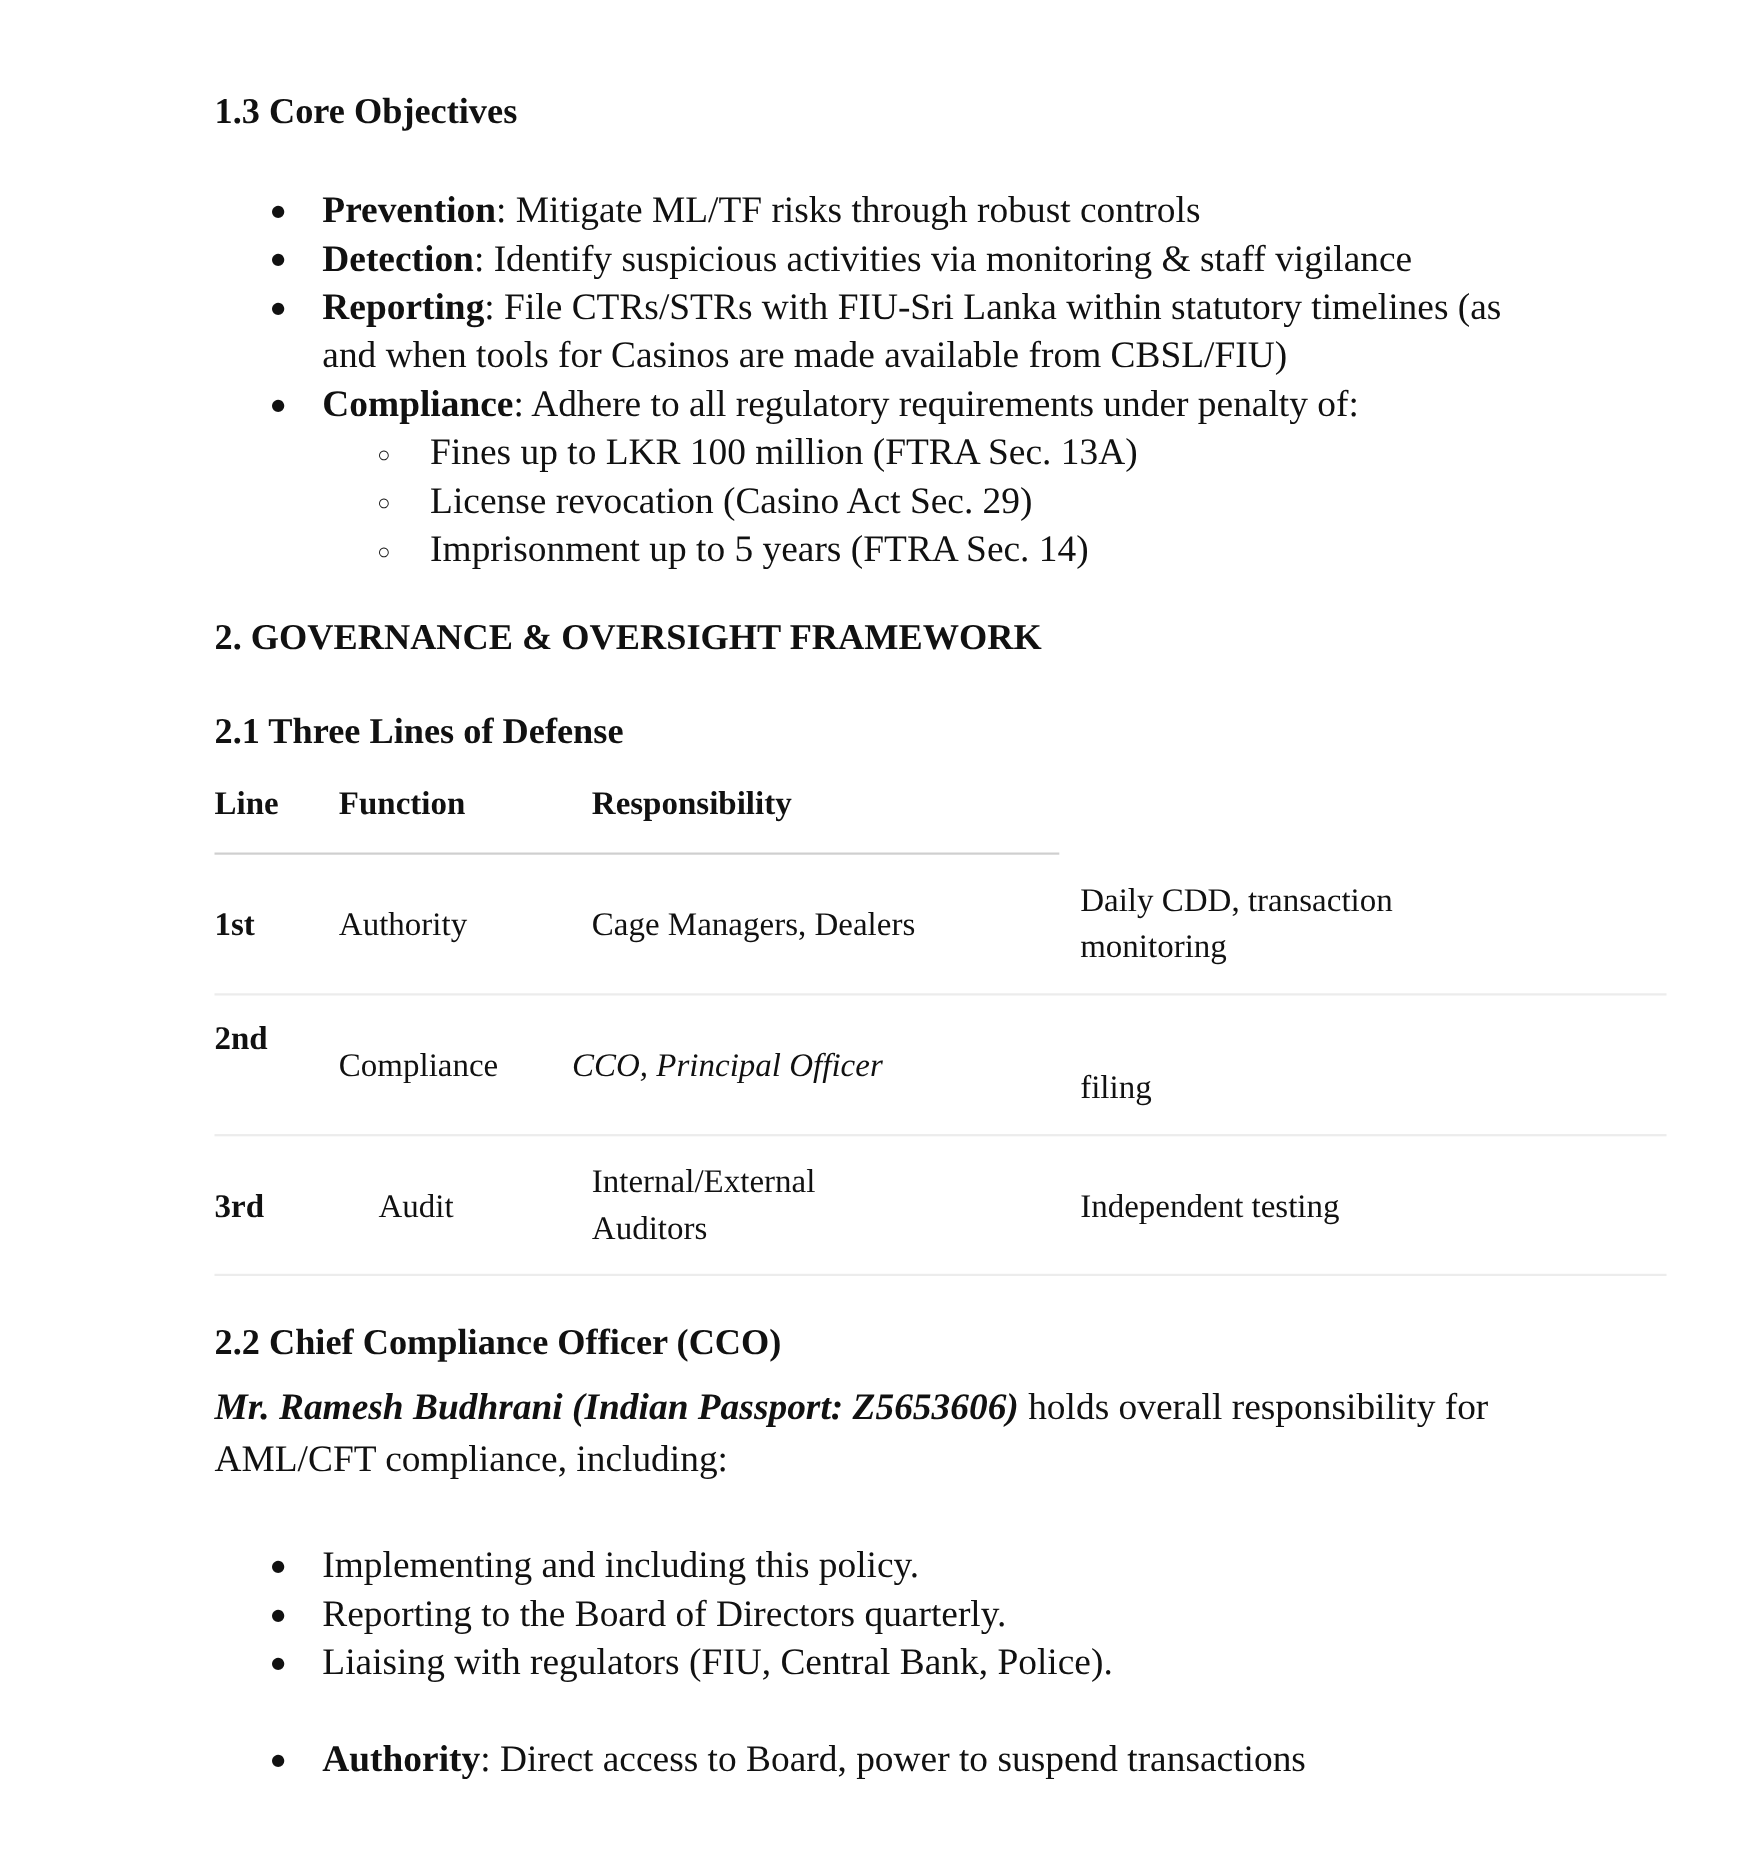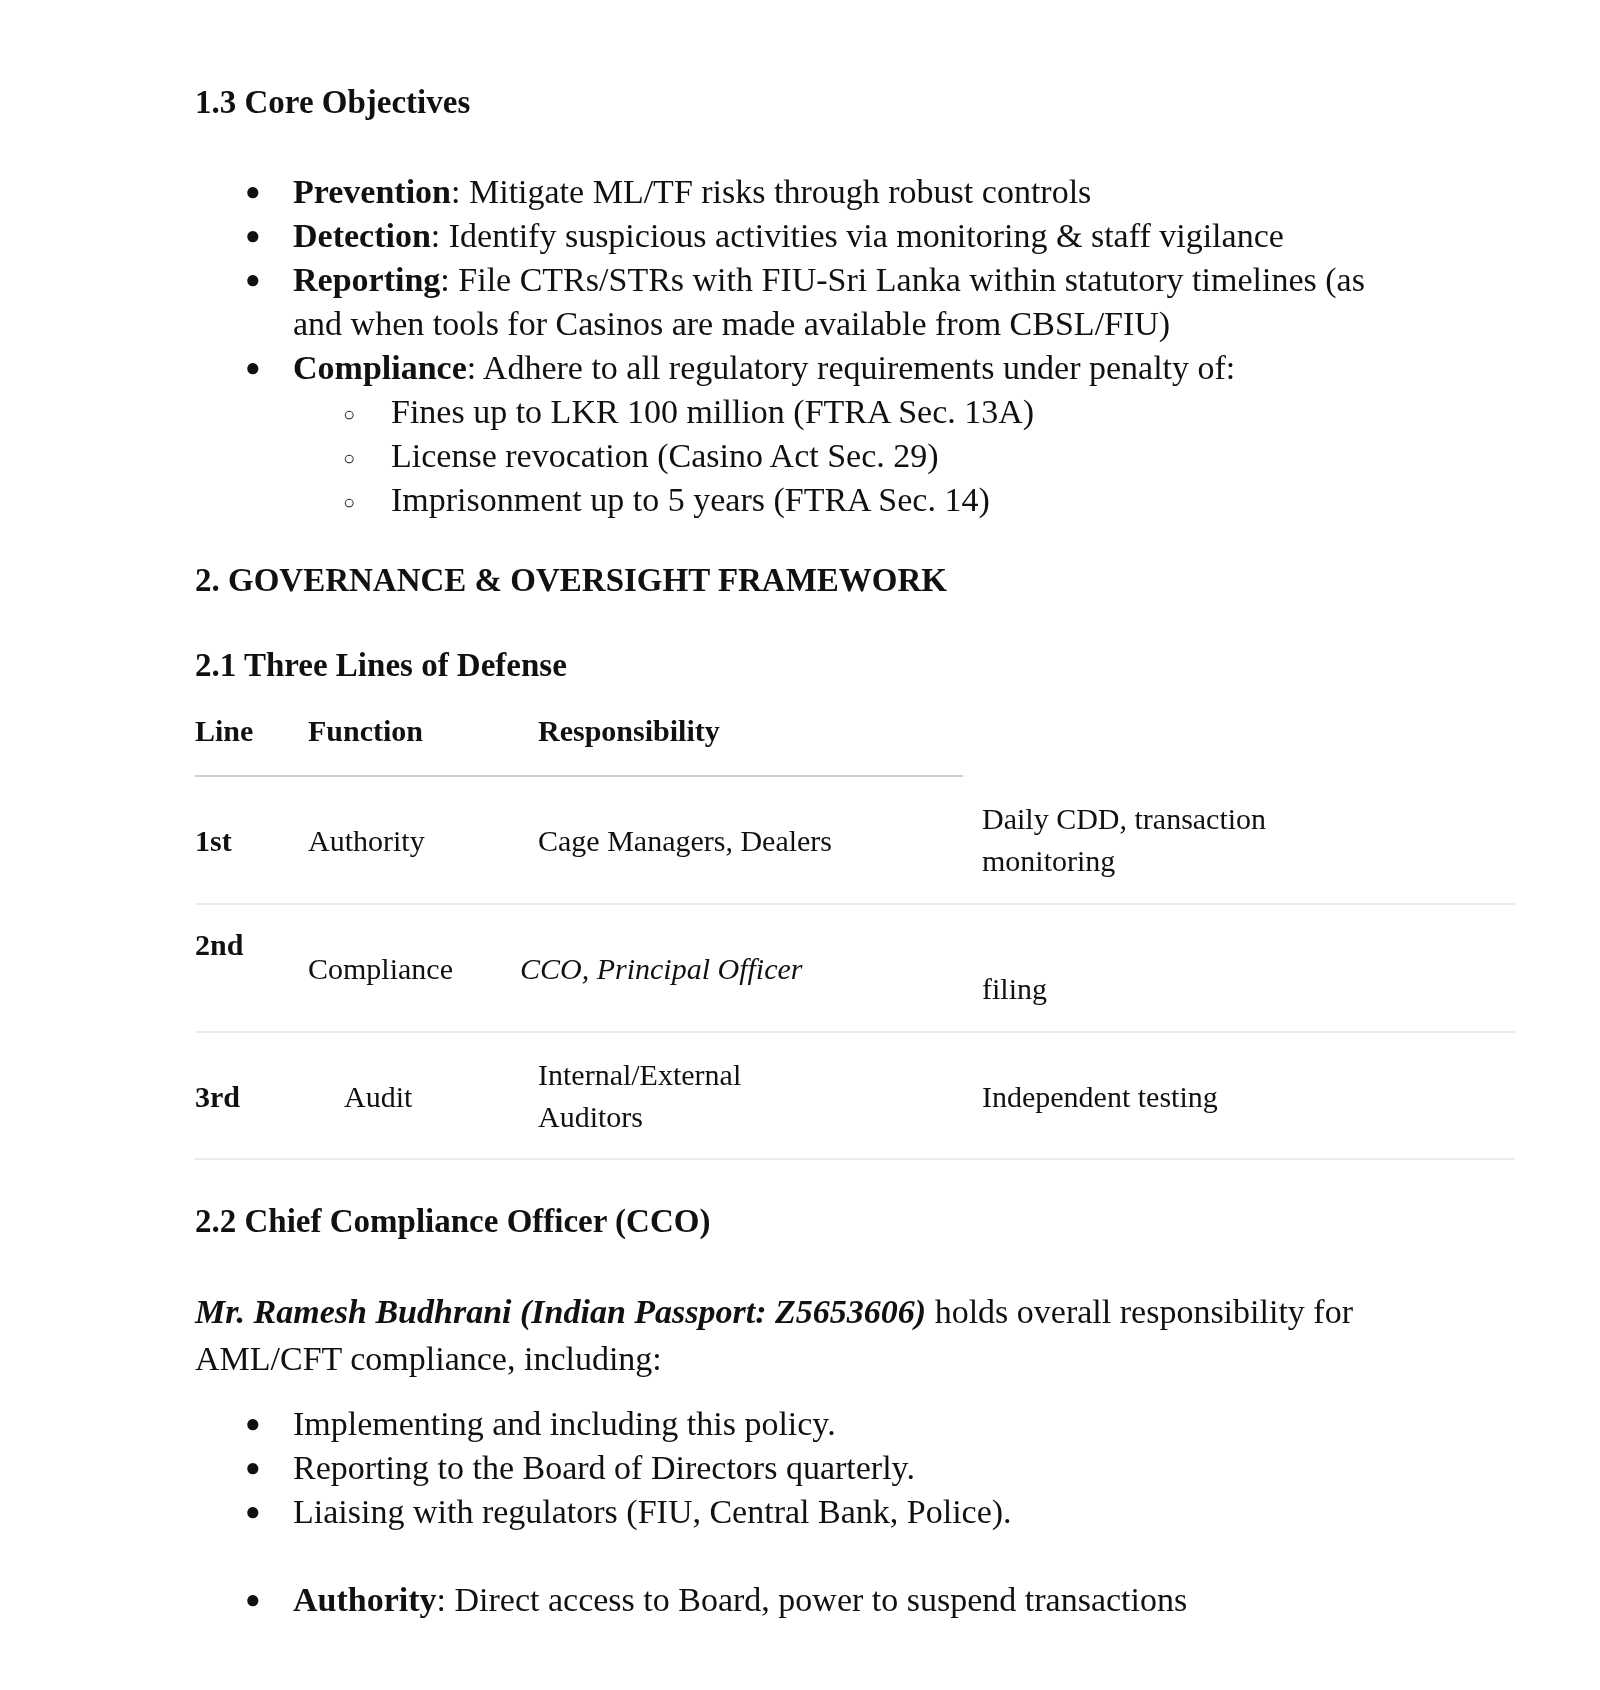--- a/index.html
+++ b/index.html
@@ -94,21 +94,21 @@
     <div class="cell" style="top:1054px; left:343px;">
       <span>Internal/External</span><br>
       <span>Auditors</span>
     </div>
     <div class="cell" style="top:1076px; left:787px;">Independent testing</div>
   </div>
   <div class="row-line" style="top:1158px;"></div>
 
   <div class="h" style="top:1203px;">2.2 Chief Compliance Officer (CCO)</div>
 
-  <div class="para" style="top:1288px;">
+  <div class="para" style="top:1256px;">
     <b><i>Mr. Ramesh Budhrani (Indian Passport: Z5653606)</i></b><span> holds overall responsibility for</span><br>
     <span>AML/CFT compliance, including:</span>
   </div>
 
   <div class="ul" style="top:1402px; width:1320px;">
     <div class="li">
       <span class="bullet">●</span>
       <span>Implementing and including this policy.</span>
     </div>
     <div class="li">

